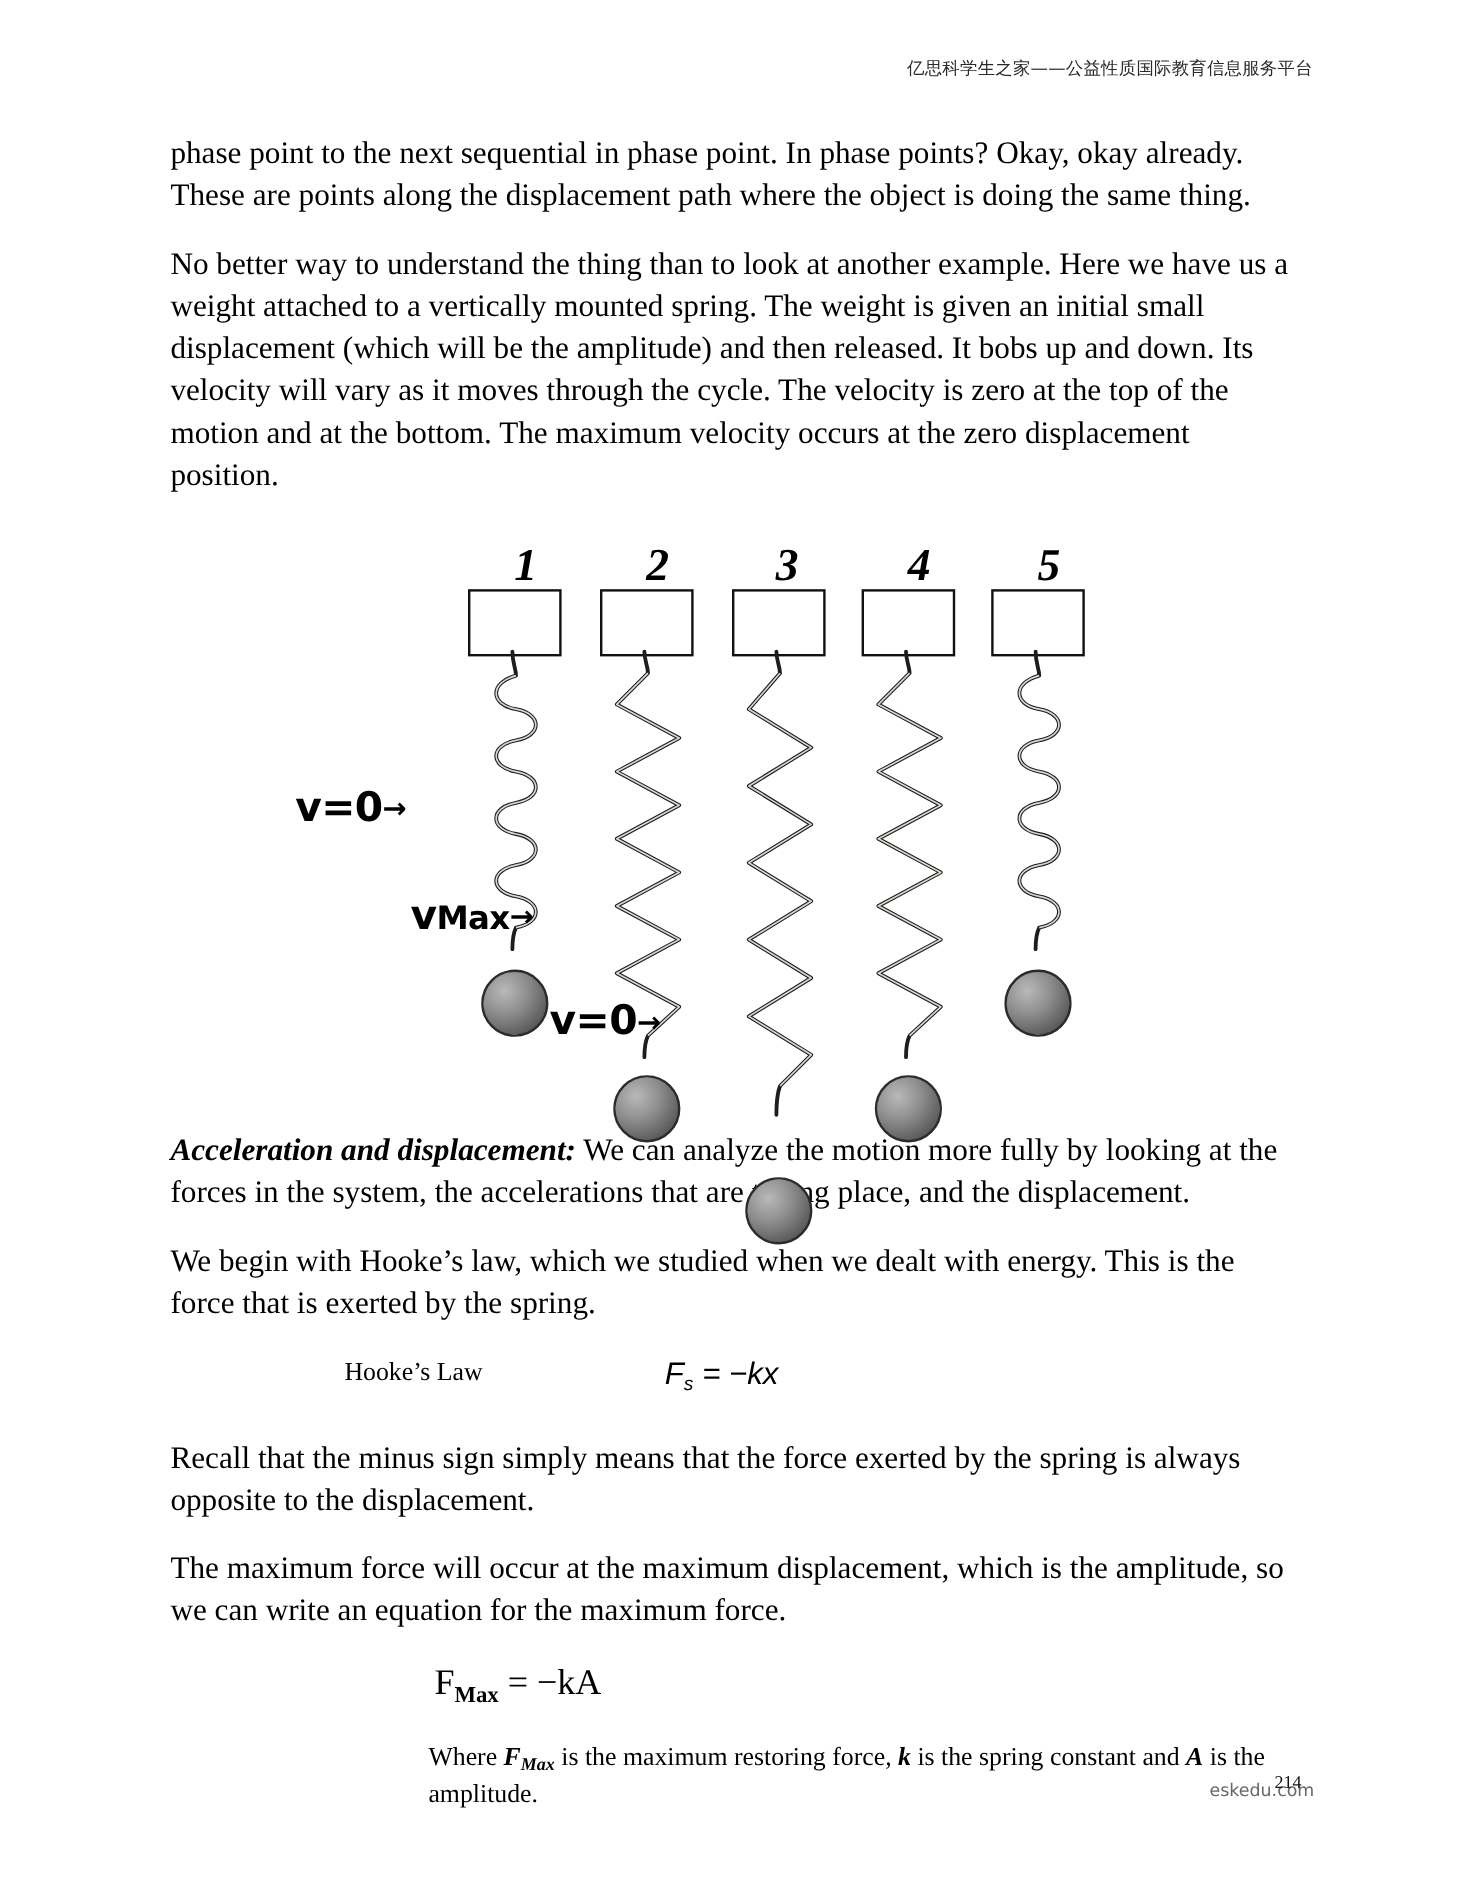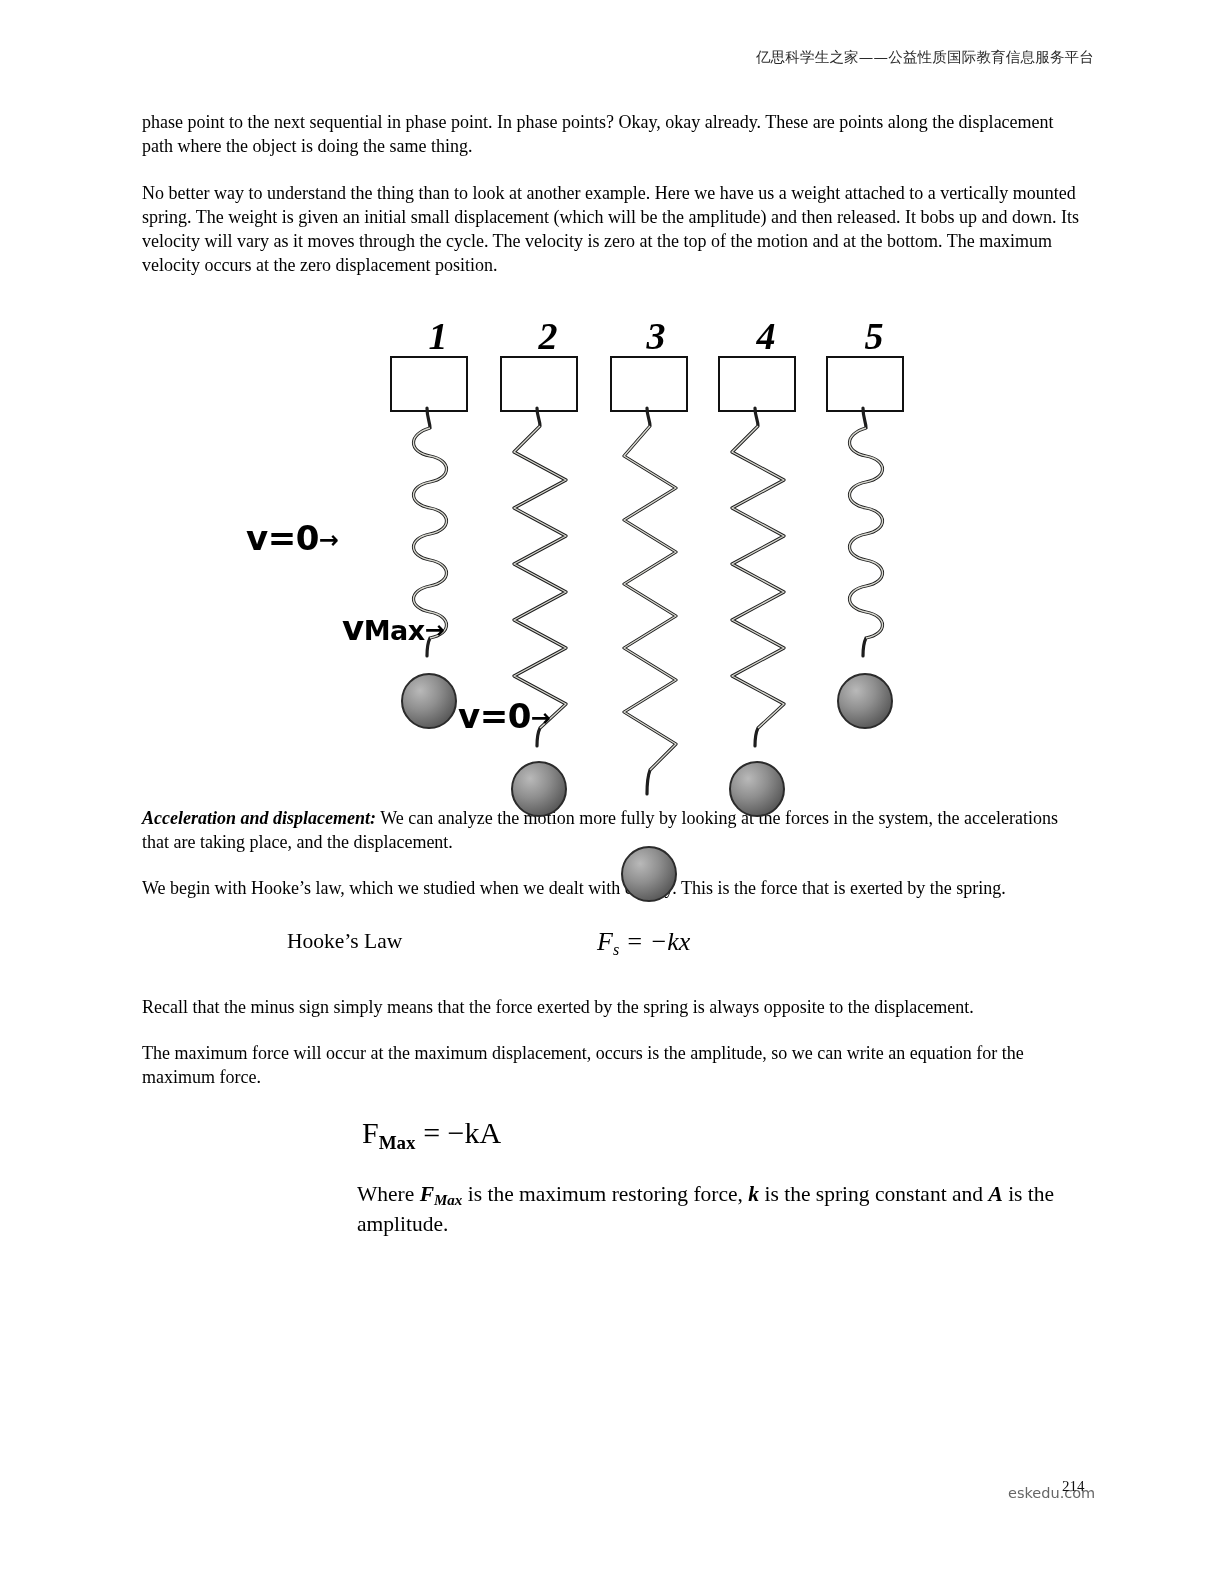--- a/index.html
+++ b/index.html
@@ -31,21 +31,21 @@
     letter-spacing: 0.2px;
     white-space: nowrap;
   }
   .content {
     position: absolute;
     left: 142px;
     top: 110px;
     width: 940px;
   }
   p.body-text {
-    font-size: 18px;
+    font-size: 26px;
     line-height: 1.35;
     margin: 0 0 22px 0;
     text-align: left;
   }
   p.body-text.tight {
     margin-bottom: 0;
   }
   .lead-in {
     font-weight: bold;
     font-style: italic;
@@ -120,23 +120,23 @@
     height: 42px;
   }
   .eq-name {
     position: absolute;
     left: 145px;
     top: 2px;
     font-size: 21.5px;
   }
   .eq-math {
     position: absolute;
-    left: 455px;
+    left: 412px;
     top: 0;
-    font-family: Liberation Serif, serif;
+    font-family: Liberation Sans, sans-serif;
     font-style: italic;
     font-size: 26px;
   }
   .eq-math .sub {
     font-size: 16px;
     vertical-align: -5px;
   }
   .eq-center {
     margin: 26px 0 26px 0;
     padding-left: 220px;
@@ -296,21 +296,21 @@
 
     <p class="body-text">We begin with Hooke’s law, which we studied when we dealt with energy.  This is the force that is exerted by the spring.</p>
 
     <div class="eq-row">
       <div class="eq-name">Hooke’s Law</div>
       <div class="eq-math"><span>F</span><span class="sub">s</span><span> = −kx</span></div>
     </div>
 
     <p class="body-text">Recall that the minus sign simply means that the force exerted by the spring is always opposite to the displacement.</p>
 
-    <p class="body-text">The maximum force will occur at the maximum displacement, occurs is the amplitude, so we can write an equation for the maximum force.</p>
+    <p class="body-text">The maximum force will occur at the maximum displacement, which is the amplitude, so we can write an equation for the maximum force.</p>
 
     <div class="eq-center"><span>F</span><span class="sub">Max</span><span> = −kA</span></div>
 
     <div class="where-block">
       <span>Where </span><b>F</b><b class="sub">Max</b><span> is the maximum restoring force, </span><b>k</b><span> is the spring constant and </span><b>A</b><span> is the amplitude.</span>
     </div>
 
 
   </div>
 

